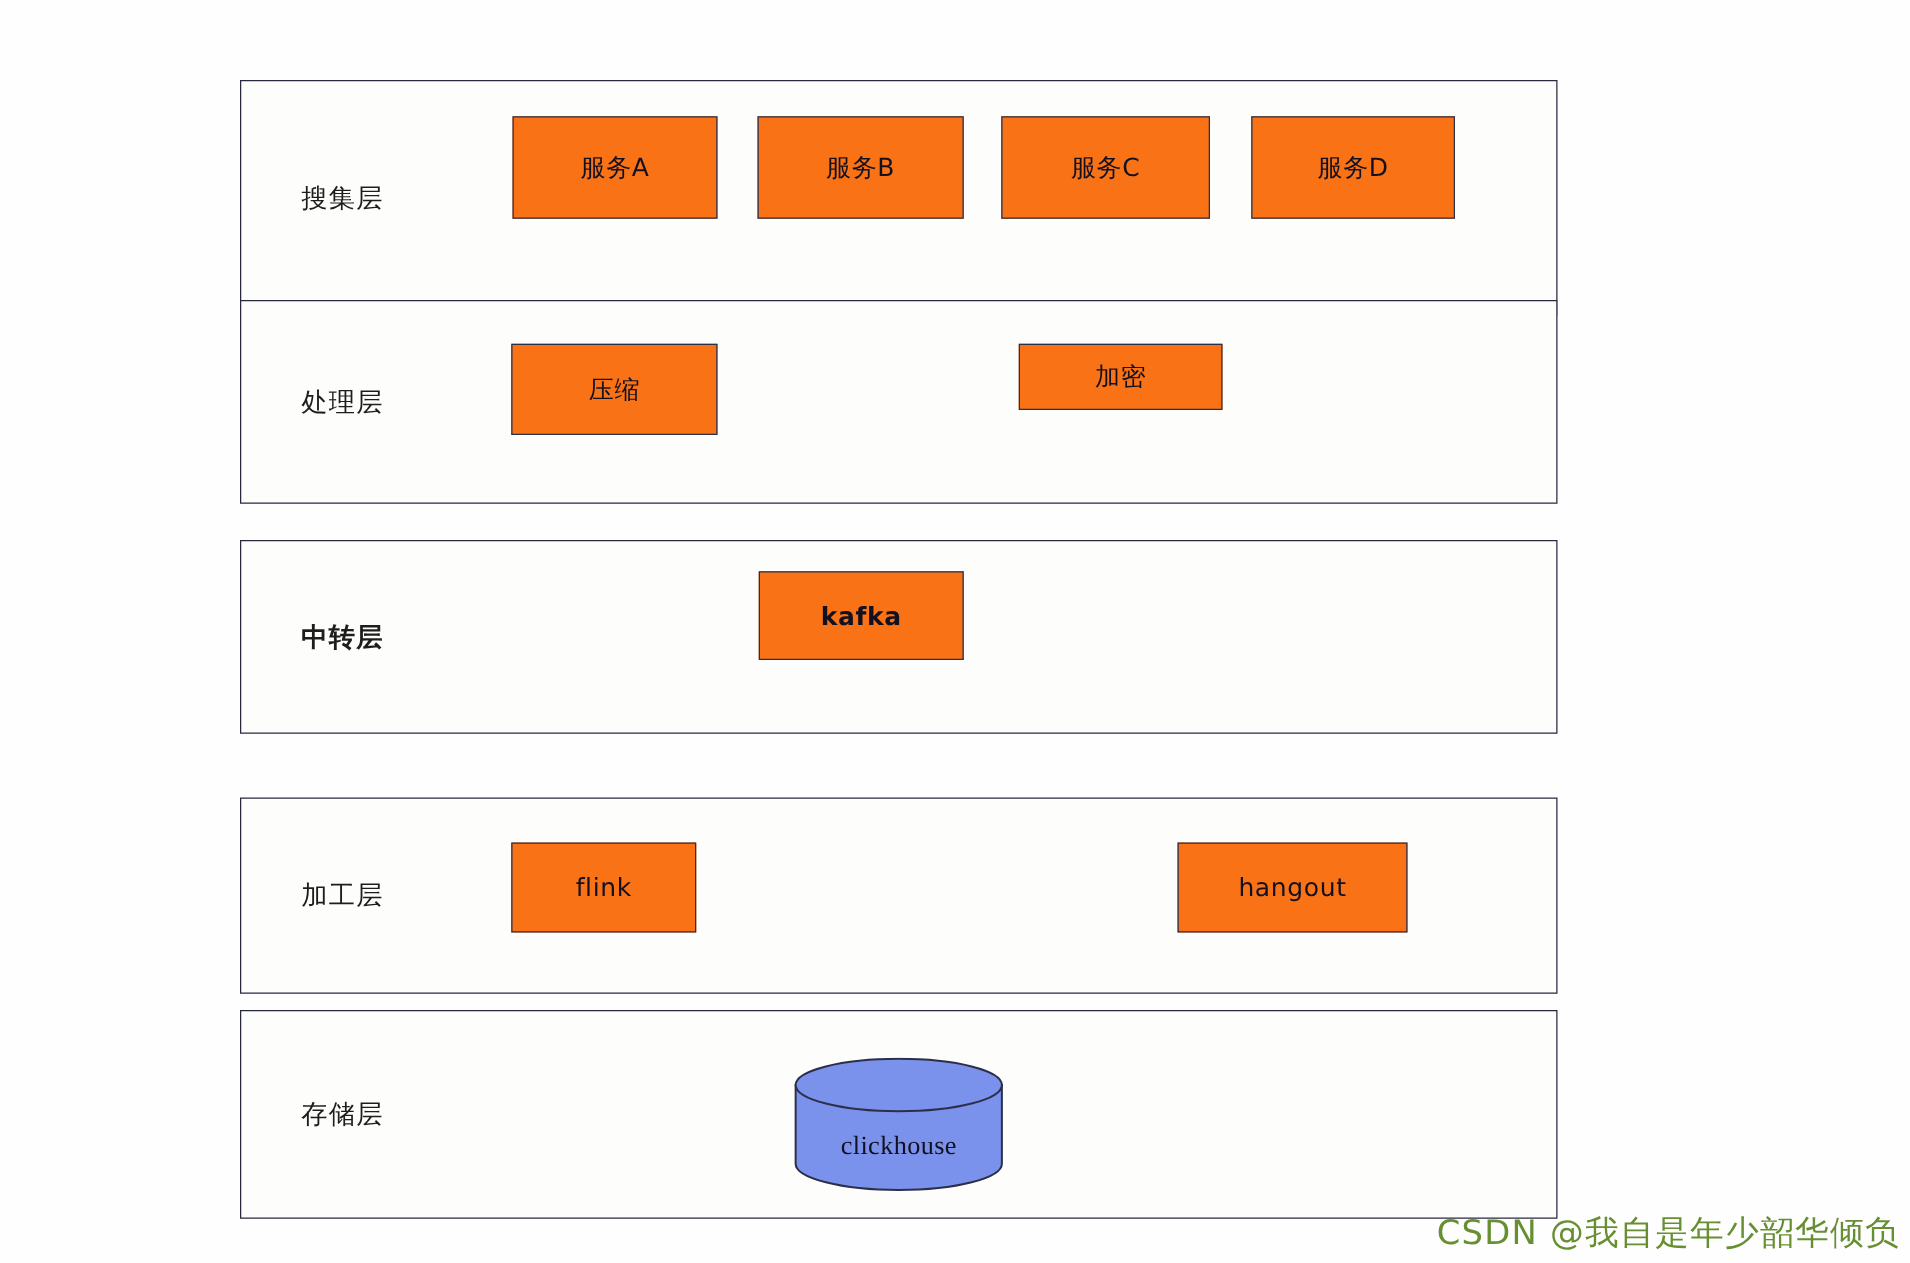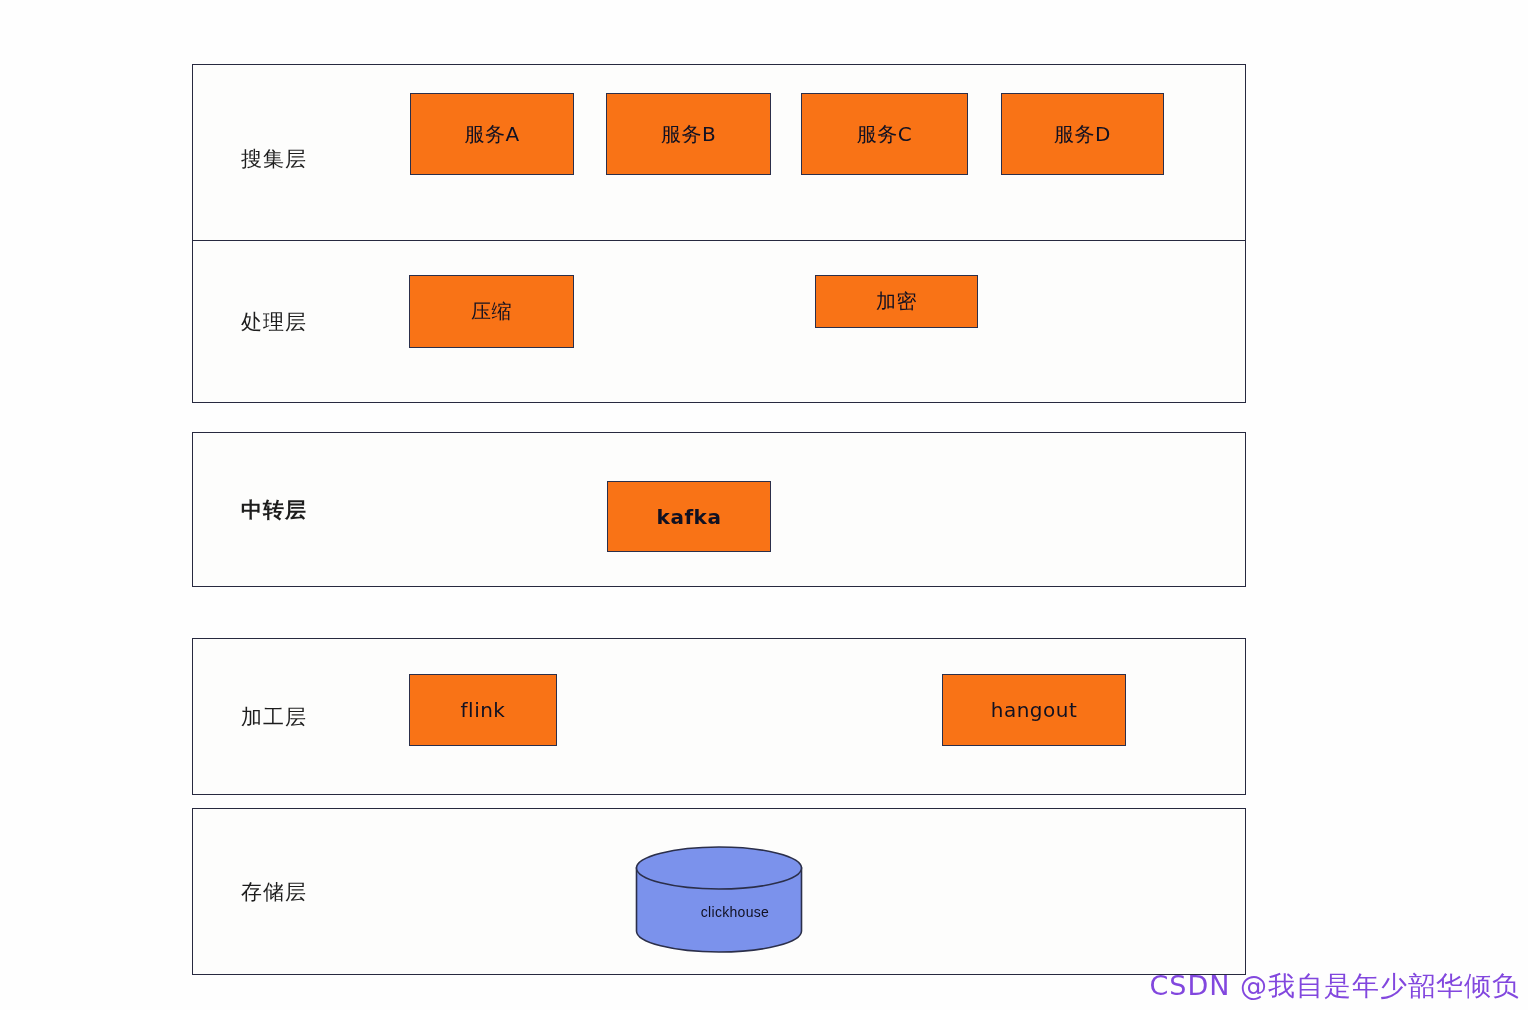--- a/index.html
+++ b/index.html
@@ -68,33 +68,32 @@
   }
   .cylinder svg {
     display: block;
   }
   .cylinder-label {
     position: absolute;
     left: 0;
     width: 100%;
     text-align: center;
     color: #111122;
-    font-size: 14px;
+    font-size: 21px;
     letter-spacing: 0.3px;
-    font-family: Liberation Sans, sans-serif;
+    font-family: Liberation Serif, serif;
     pointer-events: none;
-    padding-left: 16px;
   }
 
   
   .watermark {
     position: absolute;
     right: 8px;
     bottom: 6px;
-    color: #6d28d9;
+    color: #4d7c0f;
     font-size: 27px;
     letter-spacing: 1px;
     white-space: nowrap;
     font-family: "DejaVu Sans", "Liberation Sans", sans-serif;
     opacity: 0.85;
   }
 </style>
 </head>
 <body>
 
@@ -124,21 +123,21 @@
       <span>压缩</span>
     </div>
     <div class="node-box" style="left:622px; top:34px; width:163px; height:53px;">
       <span>加密</span>
     </div>
   </div>
 
   <div class="layer-panel" style="top:432px; height:155px;font-weight:bold;">
     <div class="layer-label" style="top:50%;">中转层</div>
 
-    <div class="node-box" style="left:414px; top:48px; width:164px; height:71px;">
+    <div class="node-box" style="left:414px; top:24px; width:164px; height:71px;">
       <span>kafka</span>
     </div>
   </div>
 
   <div class="layer-panel" style="top:618px; height:157px;margin-top:20px;">
     <div class="layer-label" style="top:50%;">加工层</div>
 
     <div class="node-box" style="left:216px; top:35px; width:148px; height:72px;">
       <span>flink</span>
     </div>

